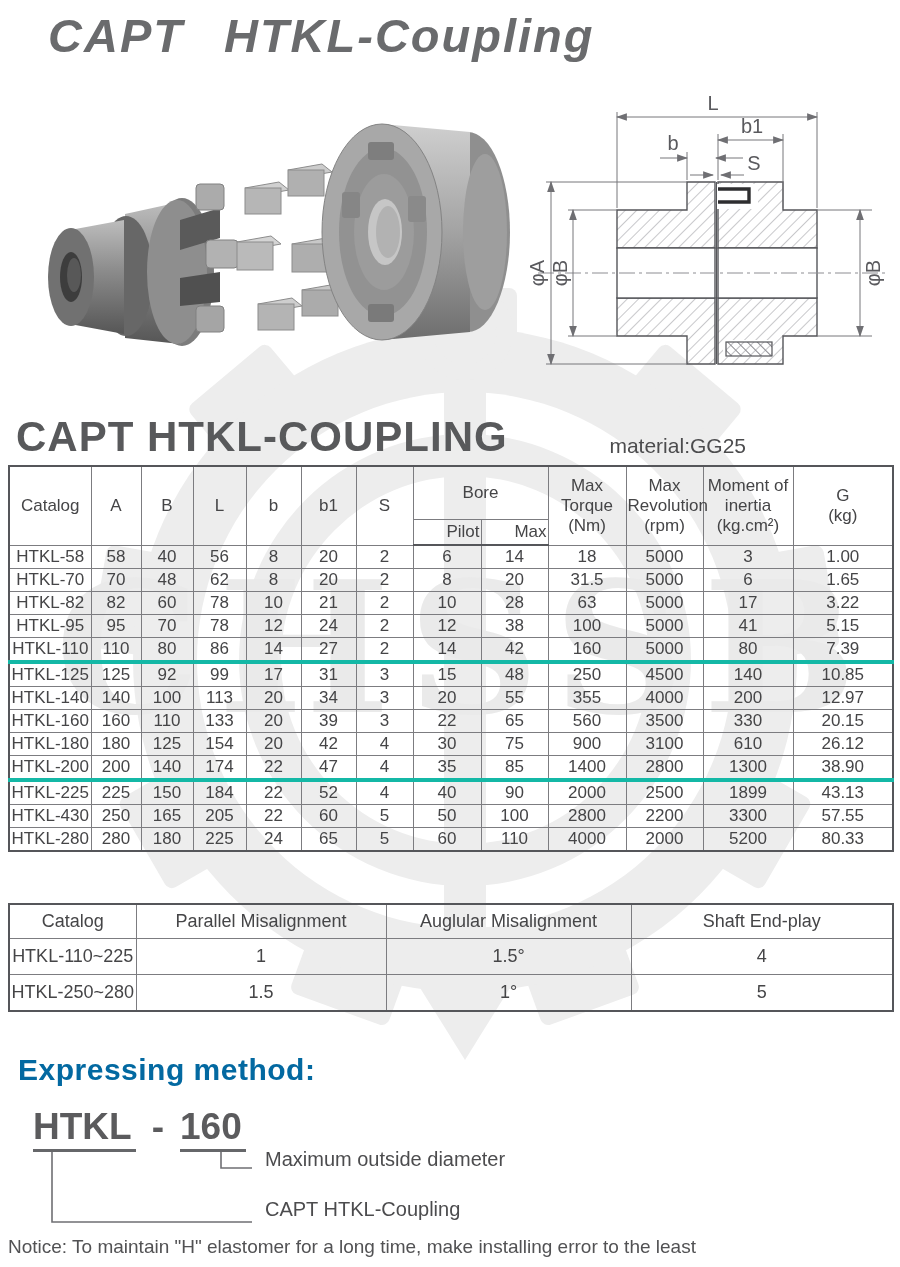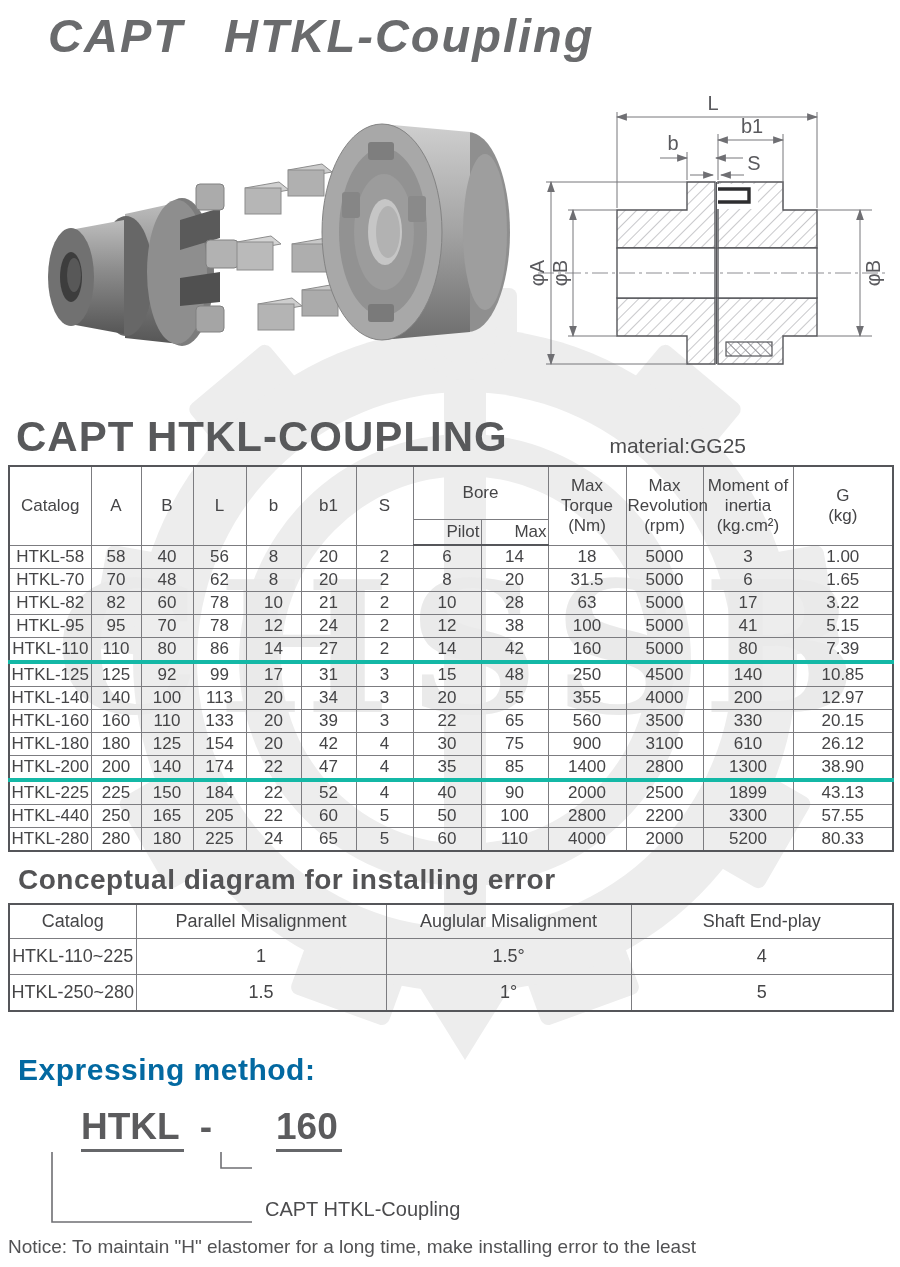--- a/index.html
+++ b/index.html
@@ -51,21 +51,21 @@
   .error-table tbody td{height:33px;}
 
   .sec3-head{
     position:absolute;left:18px;top:1053px;font-size:30px;font-weight:bold;color:#0369a1;
     letter-spacing:0.5px;white-space:nowrap;
   }
   .expressing{position:absolute;left:0;top:1106px;width:900px;height:125px;}
   .expressing .codes{
     position:absolute;left:33px;top:0;font-size:37px;font-weight:bold;color:#5b5b5d;white-space:nowrap;
   }
-  .expressing .codes .u{border-bottom:3px solid #66676a;padding:0 4px 1px 0;display:inline-block;margin-left:48px;}
+  .expressing .codes .u{border-bottom:3px solid #66676a;padding:0 4px 1px 0;display:inline-block;}
   .expressing .codes .sep{margin:0 16px;}
   .expressing svg{position:absolute;left:0;top:46px;}
   .callout{position:absolute;font-size:20px;color:#4c4c4e;white-space:nowrap;}
   .callout.top{left:265px;top:42px;}
   .callout.bottom{left:265px;top:92px;}
 
   .notice{position:absolute;left:8px;top:1236px;font-size:19px;color:#525254;white-space:nowrap;}
 
   text{font-family:"Liberation Sans",sans-serif;}
   .wm-text{font-family:"DejaVu Serif","Liberation Serif",serif;}
@@ -464,21 +464,21 @@
           <td>52</td>
           <td>4</td>
           <td>40</td>
           <td>90</td>
           <td>2000</td>
           <td>2500</td>
           <td>1899</td>
           <td>43.13</td>
         </tr>
         <tr>
-          <td>HTKL-440</td>
+          <td>HTKL-430</td>
           <td>250</td>
           <td>165</td>
           <td>205</td>
           <td>22</td>
           <td>60</td>
           <td>5</td>
           <td>50</td>
           <td>100</td>
           <td>2800</td>
           <td>2200</td>
@@ -496,21 +496,20 @@
           <td>60</td>
           <td>110</td>
           <td>4000</td>
           <td>2000</td>
           <td>5200</td>
           <td>80.33</td>
         </tr>
       </tbody>
   </table>
 
-  <div class="sec2-head">Conceptual diagram for installing error</div>
 
   <table class="error-table">
     <colgroup>
       <col style="width:127px">
         <col style="width:250px">
         <col style="width:245px">
         <col style="width:262px">
     </colgroup>
     <thead>
       <tr>
@@ -539,18 +538,19 @@
   <div class="sec3-head">Expressing method:</div>
 
   <div class="expressing">
     <div class="codes">
       <span class="u">HTKL</span><span class="sep">-</span><span class="u">160</span>
     </div>
     <svg width="900" height="80" viewBox="0 0 900 80">
       <path d="M52,0 V70 H252" fill="none" stroke="#6f6f73" stroke-width="1.6"></path>
       <path d="M221,0 V16 H252" fill="none" stroke="#6f6f73" stroke-width="1.6"></path>
     </svg>
+    <div class="callout top">Maximum outside diameter</div>
     <div class="callout bottom">CAPT HTKL-Coupling</div>
   </div>
 
   <div class="notice">Notice: To maintain "H" elastomer for a long time, make installing error to the least</div>
 
 </div>
 
 </body></html>

